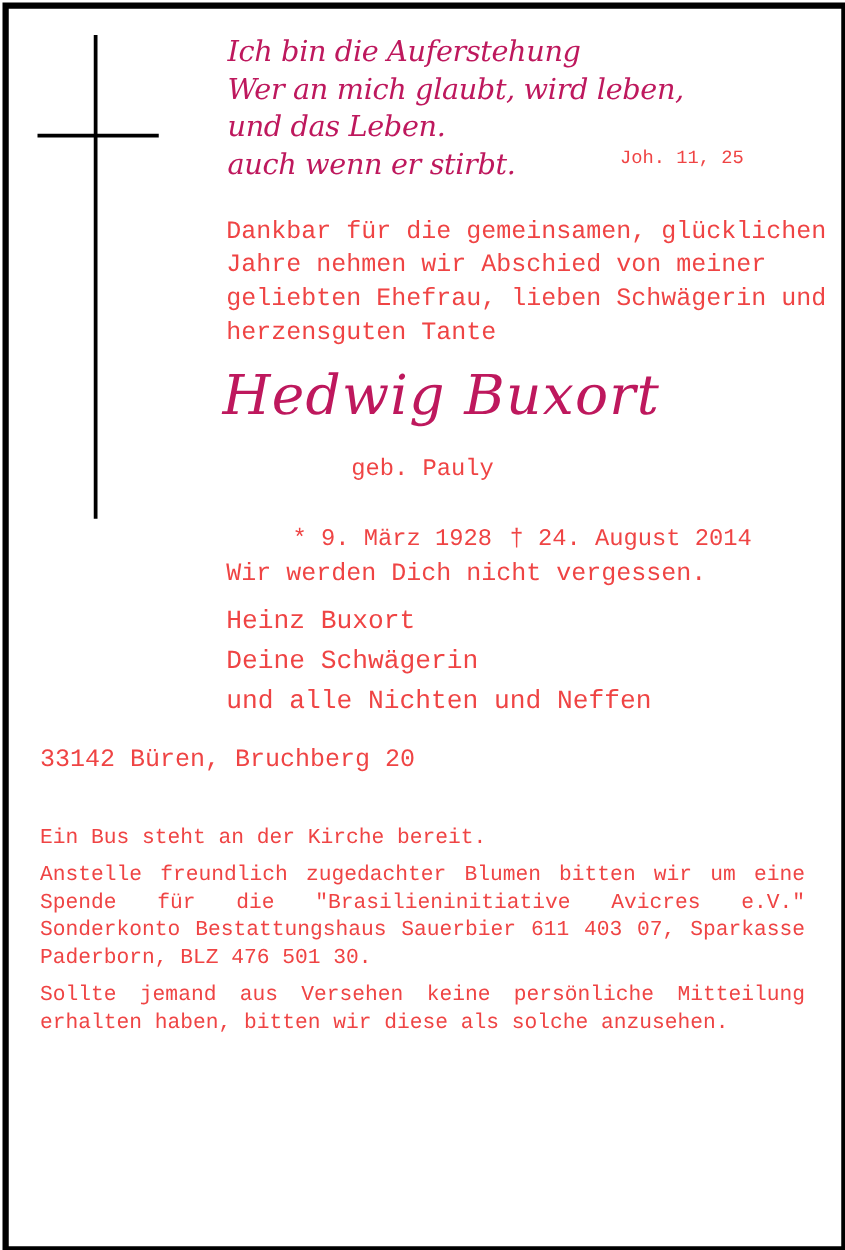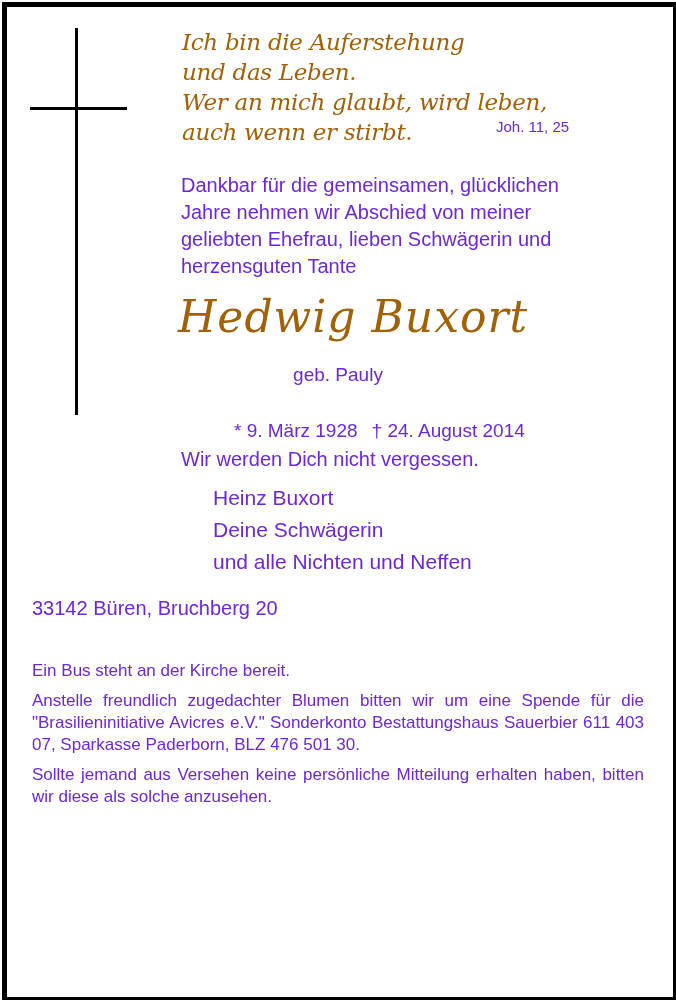--- a/index.html
+++ b/index.html
@@ -4,52 +4,52 @@
   <style>
     html, body { margin: 0; padding: 0; background: #ffffff; }
     body { width: 676px; height: 1000px; position: relative; overflow: hidden; }
     .frame {
       position: absolute; left: 2px; top: 2px; width: 666px; height: 990px;
       border: 5px solid #000; background: #fff; box-sizing: content-box;
     }
     .cross-v { position: absolute; left: 75px; top: 28px; width: 3px; height: 387px; background: #000; }
     .cross-h { position: absolute; left: 30px; top: 107px; width: 97px; height: 3px; background: #000; }
     .script {
-      font-family: "DejaVu Serif", serif; font-style: italic; color: #a16207;
+      font-family: "DejaVu Serif", serif; font-style: italic; color: #be185d;
     }
-    .sans { font-family: Liberation Sans, sans-serif; color: #6d28d9; }
+    .sans { font-family: Liberation Mono, monospace; color: #ef4444; }
     .verse { position: absolute; left: 182px; top: 27px; font-size: 23px; line-height: 30px; letter-spacing: -0.3px; }
     .verse div { white-space: nowrap; }
     .ref { position: absolute; left: 496px; top: 118px; font-size: 15px; }
     .intro { position: absolute; left: 181px; top: 172px; font-size: 20px; line-height: 27px; }
     .intro div { white-space: nowrap; }
     .name { position: absolute; left: 178px; top: 290px; font-size: 44px; line-height: 54px; letter-spacing: 1px; white-space: nowrap; }
     .nee { position: absolute; left: 0; width: 676px; top: 364px; text-align: center; box-sizing: border-box; font-size: 19px; }
     .dates { position: absolute; left: 234px; top: 420px; font-size: 19px; white-space: nowrap; }
     .dates .gap { display: inline-block; width: 14px; }
     .remember { position: absolute; left: 181px; top: 448px; font-size: 20px; white-space: nowrap; }
     .mourners { position: absolute; left: 181px; top: 482px; font-size: 21px; line-height: 32px; }
-    .mourners div { white-space: nowrap; margin-left: 32px; }
+    .mourners div { white-space: nowrap; }
     .address { position: absolute; left: 32px; top: 594px; font-size: 20px; line-height: 29px; }
     .address div { white-space: nowrap; }
     .notes { position: absolute; left: 32px; top: 660px; width: 612px; font-size: 17px; line-height: 22px; }
     .notes p { margin: 0 0 8px 0; text-align: justify; text-align-last: left; }
   </style>
 </head>
 <body>
 
 <div class="frame"></div>
 
 <div class="cross-v"></div>
 <div class="cross-h"></div>
 
 <div class="verse script">
   <div>Ich bin die Auferstehung</div>
+  <div>Wer an mich glaubt,  wird leben,</div>
   <div>und das Leben.</div>
-  <div>Wer an mich glaubt,  wird leben,</div>
   <div>auch wenn er stirbt.</div>
 </div>
 <div class="ref sans">Joh. 11, 25</div>
 
 <div class="intro sans">
   <div>Dankbar für die gemeinsamen, glücklichen</div>
   <div>Jahre nehmen wir Abschied von meiner</div>
   <div>geliebten Ehefrau, lieben Schwägerin und</div>
   <div>herzensguten Tante</div>
 </div>

